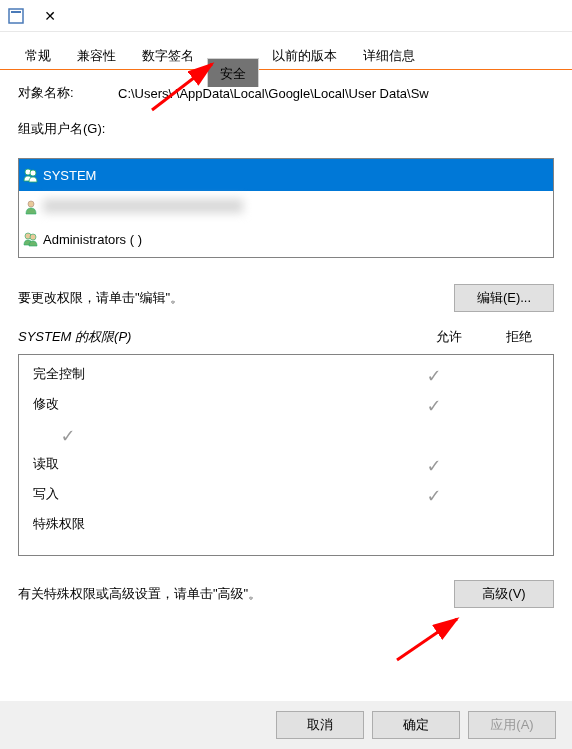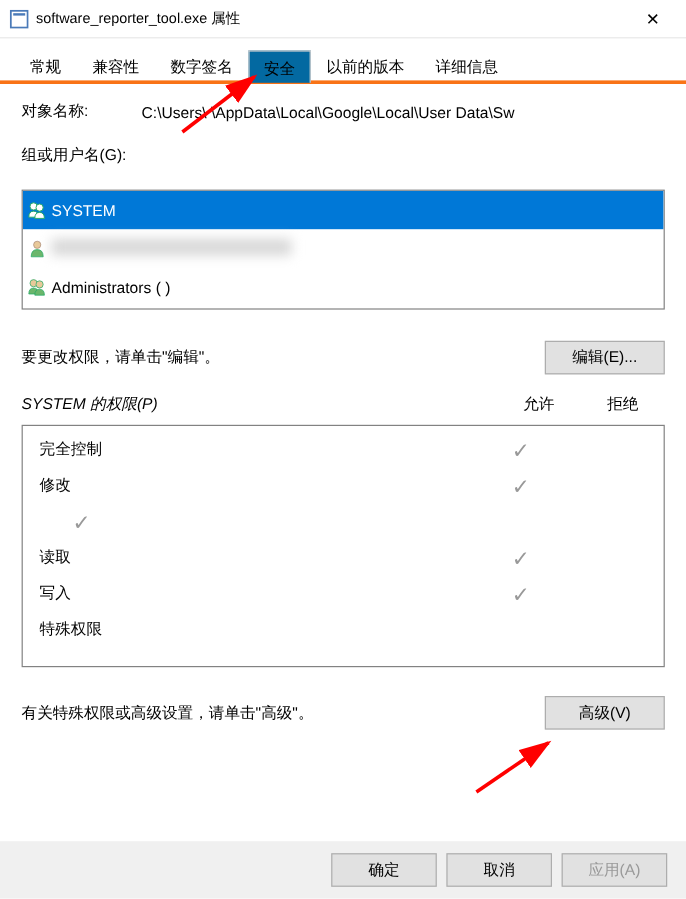--- a/index.html
+++ b/index.html
@@ -4,23 +4,23 @@
   <style>
     * { box-sizing: border-box; margin: 0; padding: 0; font-family: "Microsoft YaHei", "Segoe UI", sans-serif; }
     body { background: #fff; width: 572px; height: 749px; overflow: hidden; font-size: 13px; color: #000; position: relative; }
     
     .titlebar { height: 32px; display: flex; align-items: center; padding: 0 8px; border-bottom: 1px solid #e8e8e8; }
     .titlebar-icon { width: 16px; height: 16px; margin-right: 6px; display: flex; align-items: center; justify-content: center; }
     .titlebar-icon svg { width: 16px; height: 16px; }
     .titlebar-text { flex: 1; font-size: 12px; }
     .titlebar-close { width: 40px; height: 32px; display: flex; align-items: center; justify-content: center; cursor: pointer; font-size: 14px; }
     
-    .tabs { display: flex; padding: 8px 12px 0 12px; height: 38px; border-bottom: 3px solid #f97316; position: relative; }
+    .tabs { display: flex; padding: 8px 12px 0 12px; height: 38px; border-bottom: 1px solid #f97316; position: relative; }
     .tab { padding: 6px 12px; font-size: 13px; cursor: pointer; border: 1px solid transparent; border-bottom: none; position: relative; }
-    .tab.active { border-color: #d0d0d0; background: #0369a1; top: 2px; z-index: 2; }
+    .tab.active { border-color: #d0d0d0; background: #737373; top: 18px; z-index: 2; }
     
     .content { padding: 14px 18px; }
     
     .row { display: flex; align-items: center; margin-bottom: 18px; }
     .label-col { width: 100px; font-size: 13px; }
     .value-col { flex: 1; font-size: 13px; }
     
     .section-label { font-size: 13px; margin-bottom: 20px; }
     
     .listbox { border: 1px solid #828282; height: 100px; overflow: hidden; }
@@ -57,21 +57,20 @@
 </head>
 <body>
 
 <div class="titlebar">
   <span class="titlebar-icon">
     <svg viewBox="0 0 16 16">
         <rect x="1" y="1" width="14" height="14" fill="#fff" stroke="#4a7ab8" stroke-width="1.5"></rect>
         <rect x="3" y="3" width="10" height="2" fill="#4a7ab8"></rect>
       </svg>
   </span>
-  <span class="titlebar-text">software_reporter_tool.exe 属性</span>
   <span class="titlebar-close">✕</span>
 </div>
 
 <div class="tabs">
   <div class="tab">常规</div>
   <div class="tab">兼容性</div>
   <div class="tab">数字签名</div>
   <div class="tab active">安全</div>
   <div class="tab">以前的版本</div>
   <div class="tab">详细信息</div>
@@ -155,22 +154,22 @@
     </div>
   </div>
 
   <div class="adv-row">
     <span>有关特殊权限或高级设置，请单击"高级"。</span>
     <button class="btn">高级(V)</button>
   </div>
 </div>
 
 <div class="footer">
+  <button class="btn">取消</button>
   <button class="btn">确定</button>
-  <button class="btn">取消</button>
   <button class="btn" disabled="">应用(A)</button>
 </div>
 
 <div class="arrow" style="left:142px; top:60px;">
   <svg width="80" height="60">
       <defs>
         <marker id="ah1" markerWidth="10" markerHeight="10" refX="8" refY="3" orient="auto">
           <path d="M0,0 L0,6 L9,3 z" fill="#ff0000"></path>
         </marker>
       </defs>

